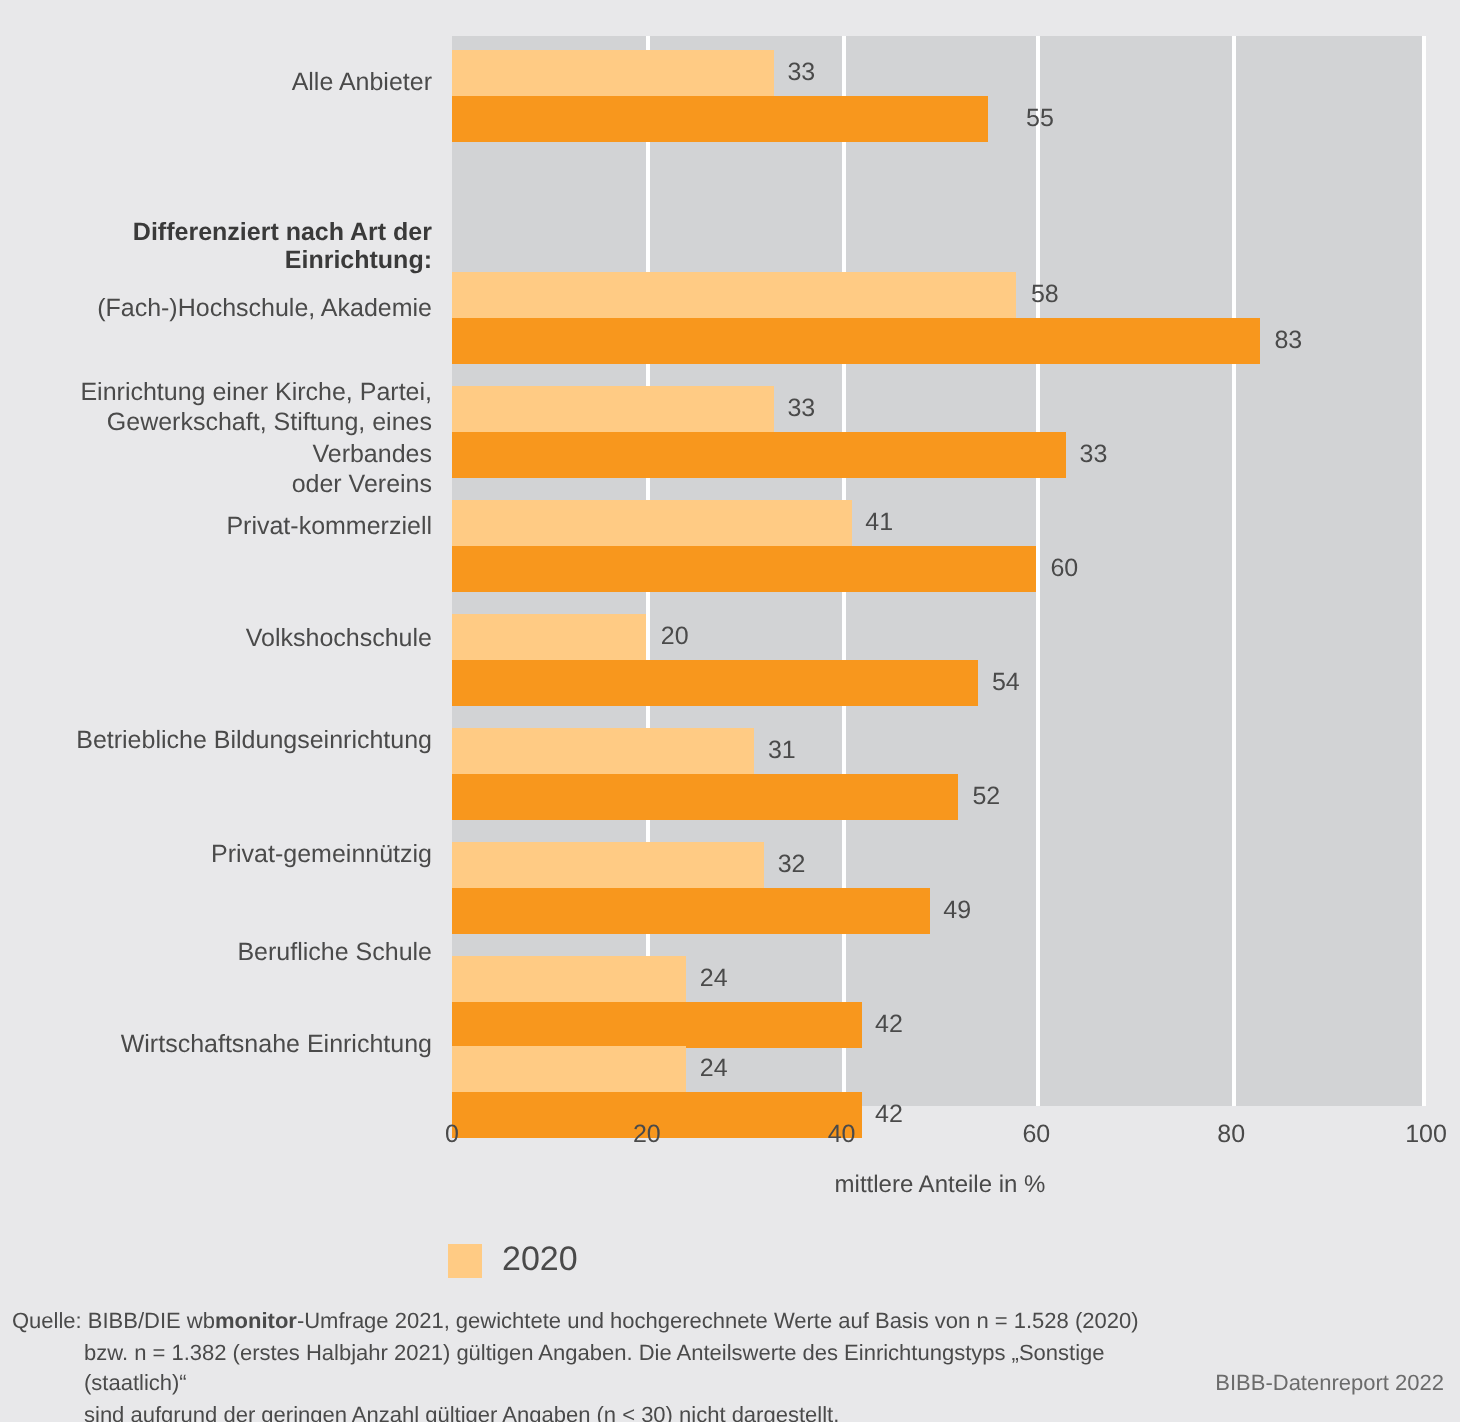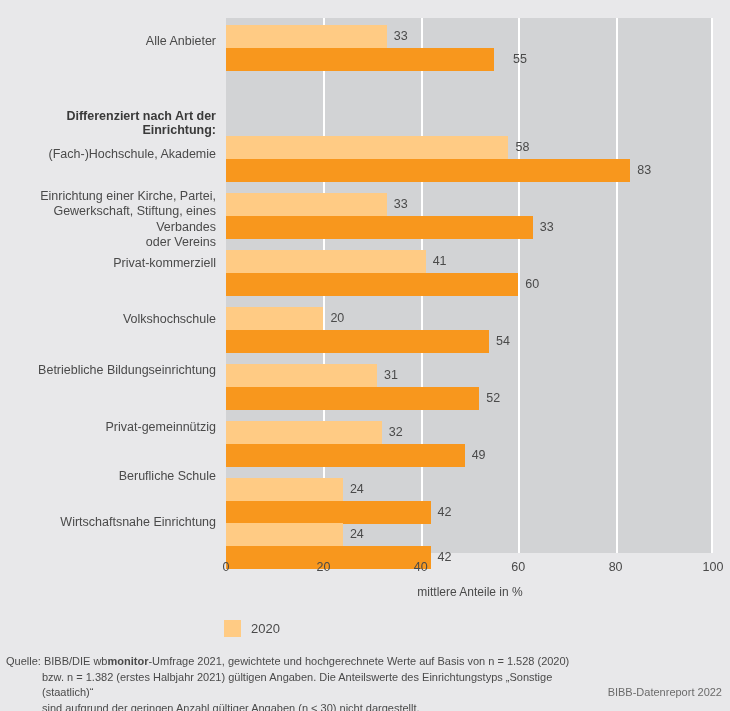--- a/index.html
+++ b/index.html
@@ -118,21 +118,21 @@
     display: flex;
     align-items: center;
   }
   .legend-item + .legend-item { margin-left: 70px; }
   .legend-swatch {
     width: 17px;
     height: 17px;
     display: inline-block;
   }
   .legend-label {
-    font-size: 13px;
+    font-size: 17px;
     color: #4a4a4a;
     margin-left: 10px;
     white-space: nowrap;
   }
 
   
   .source-note {
     position: absolute;
     left: 6px;
     top: 654px;

